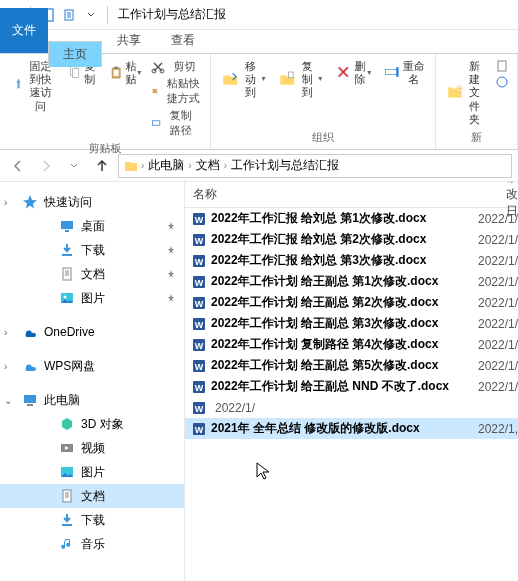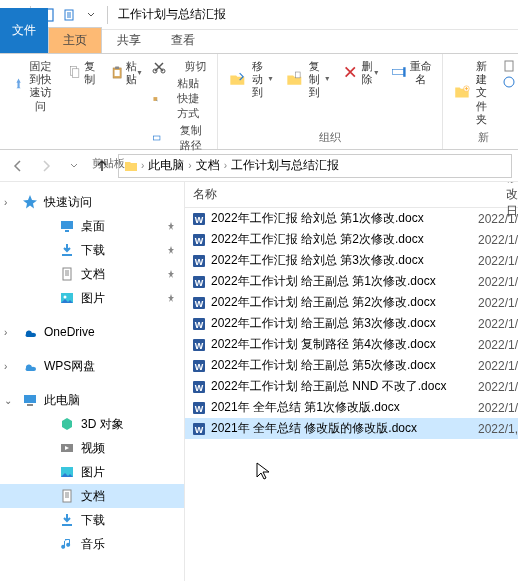--- a/index.html
+++ b/index.html
@@ -8,29 +8,29 @@
 .titlebar { height: 30px; background: #fff; display: flex; align-items: center; border-bottom: 1px solid #e5e5e5; }
 .titlebar .folder-icon { width: 20px; height: 20px; margin: 0 4px; }
 .titlebar .sep { width: 1px; height: 18px; background: #ccc; margin: 0 2px; }
 .titlebar .qat { display: flex; gap: 2px; padding: 0 4px; }
 .titlebar .qat-btn { width: 20px; height: 20px; display: flex; align-items: center; justify-content: center; }
 .titlebar .title { margin-left: 8px; font-size: 12px; color: #000; }
 
 .tabs { height: 24px; display: flex; align-items: flex-end; border-bottom: 1px solid #d0d0d0; background: #fff; }
 .tab-file { background: #1979ca; color: #fff; padding: 14px 12px; font-size: 12px; font-family: Liberation Mono, monospace; }
 .tab { padding: 4px 14px; font-size: 12px; color: #444; border: 1px solid transparent; border-bottom: none; }
-.tab.active { border-color: #d0d0d0; background: #fdba74; position: relative; top: 0; }
+.tab.active { border-color: #d0d0d0; background: #7dd3fc; position: relative; top: 14px; }
 
 .ribbon { height: 96px; background: #fff; display: flex; border-bottom: 1px solid #d0d0d0; }
 .rgroup { display: flex; flex-direction: column; align-items: center; padding: 2px 4px; border-right: 1px solid #e5e5e5; }
 .rgroup-body { flex: 1; display: flex; align-items: flex-start; }
 .rgroup-label { font-size: 11px; color: #666; padding: 2px 0; }
 .big-btn { display: flex; flex-direction: row; align-items: center; justify-content: center; padding: 2px 6px; min-width: 42px; }
 .big-btn .lbl { font-size: 11px; color: #333; text-align: center; line-height: 1.2; margin-top: 2px; }
-.small-row { display: flex; align-items: center; gap: 19px; padding: 1px 4px; font-size: 11px; color: #444; }
+.small-row { display: flex; align-items: center; gap: 8px; padding: 1px 4px; font-size: 11px; color: #444; }
 .vstack { display: flex; flex-direction: column; justify-content: flex-start; height: 100%; padding-top: 2px; }
 .arrow-down { font-size: 8px; color: #666; }
 
 .addrbar { height: 32px; display: flex; align-items: center; padding: 4px 6px; gap: 4px; border-bottom: 1px solid #e8e8e8; }
 .navbtn { width: 24px; height: 24px; display: flex; align-items: center; justify-content: center; color: #888; }
 .navbtn.enabled { color: #333; }
 .breadcrumb { flex: 1; height: 24px; border: 1px solid #ccc; display: flex; align-items: center; padding: 0 4px; font-size: 12px; gap: 2px; overflow: hidden; }
 .crumb { padding: 0 2px; color: #000; white-space: nowrap; }
 .crumb-sep { color: #888; font-size: 10px; }
 
@@ -42,21 +42,21 @@
 .nav-spacer { height: 10px; }
 .nav-item .exp { width: 10px; color: #666; font-size: 10px; margin-left: -14px; margin-right: 2px; }
 
 .list { flex: 1; overflow: auto; }
 .list-head { display: flex; border-bottom: 1px solid #e8e8e8; height: 26px; align-items: center; font-size: 12px; color: #444; gap: 24px; }
 .col-name { width: 295px; padding-left: 8px; }
 .col-date { flex: 1; padding-left: 4px; }
 .row { display: flex; align-items: center; height: 21px; font-size: 12px; color: #000; }
 .row.selected { background: #cce8ff; }
 .row .ic { width: 16px; height: 16px; margin-left: 6px; margin-right: 4px; flex-shrink: 0; }
-.row .name { width: 269px; white-space: nowrap; overflow: hidden; }
+.row .name { width: 269px; white-space: nowrap; overflow: hidden; font-weight: bold; }
 .row .date { color: #555; padding-left: 4px; white-space: nowrap; }
 
 .cursor { position: absolute; left: 255px; top: 461px; pointer-events: none; }
 
 svg { display: block; }
 </style>
 </head>
 <body>
 
 <div class="titlebar">
@@ -462,21 +462,20 @@
           <span class="name">2022年工作计划 给王副总 NND 不改了.docx</span>
           <span class="date">2022/1/</span>
         </div>
         <div class="row">
           <span class="ic">
             <svg width="16" height="16" viewBox="0 0 16 16">
               <rect x="2" y="2" width="12" height="12" rx="1" fill="#2b579a"></rect>
               <text x="8" y="12" font-size="9" font-weight="bold" fill="#fff" text-anchor="middle" font-family="Arial">W</text>
             </svg>
           </span>
-          <span class="name">2021年 全年总结 第1次修改版.docx</span>
           <span class="date">2022/1/</span>
         </div>
         <div class="row selected">
           <span class="ic">
             <svg width="16" height="16" viewBox="0 0 16 16">
               <rect x="2" y="2" width="12" height="12" rx="1" fill="#2b579a"></rect>
               <text x="8" y="12" font-size="9" font-weight="bold" fill="#fff" text-anchor="middle" font-family="Arial">W</text>
             </svg>
           </span>
           <span class="name">2021年 全年总结 修改版的修改版.docx</span>

